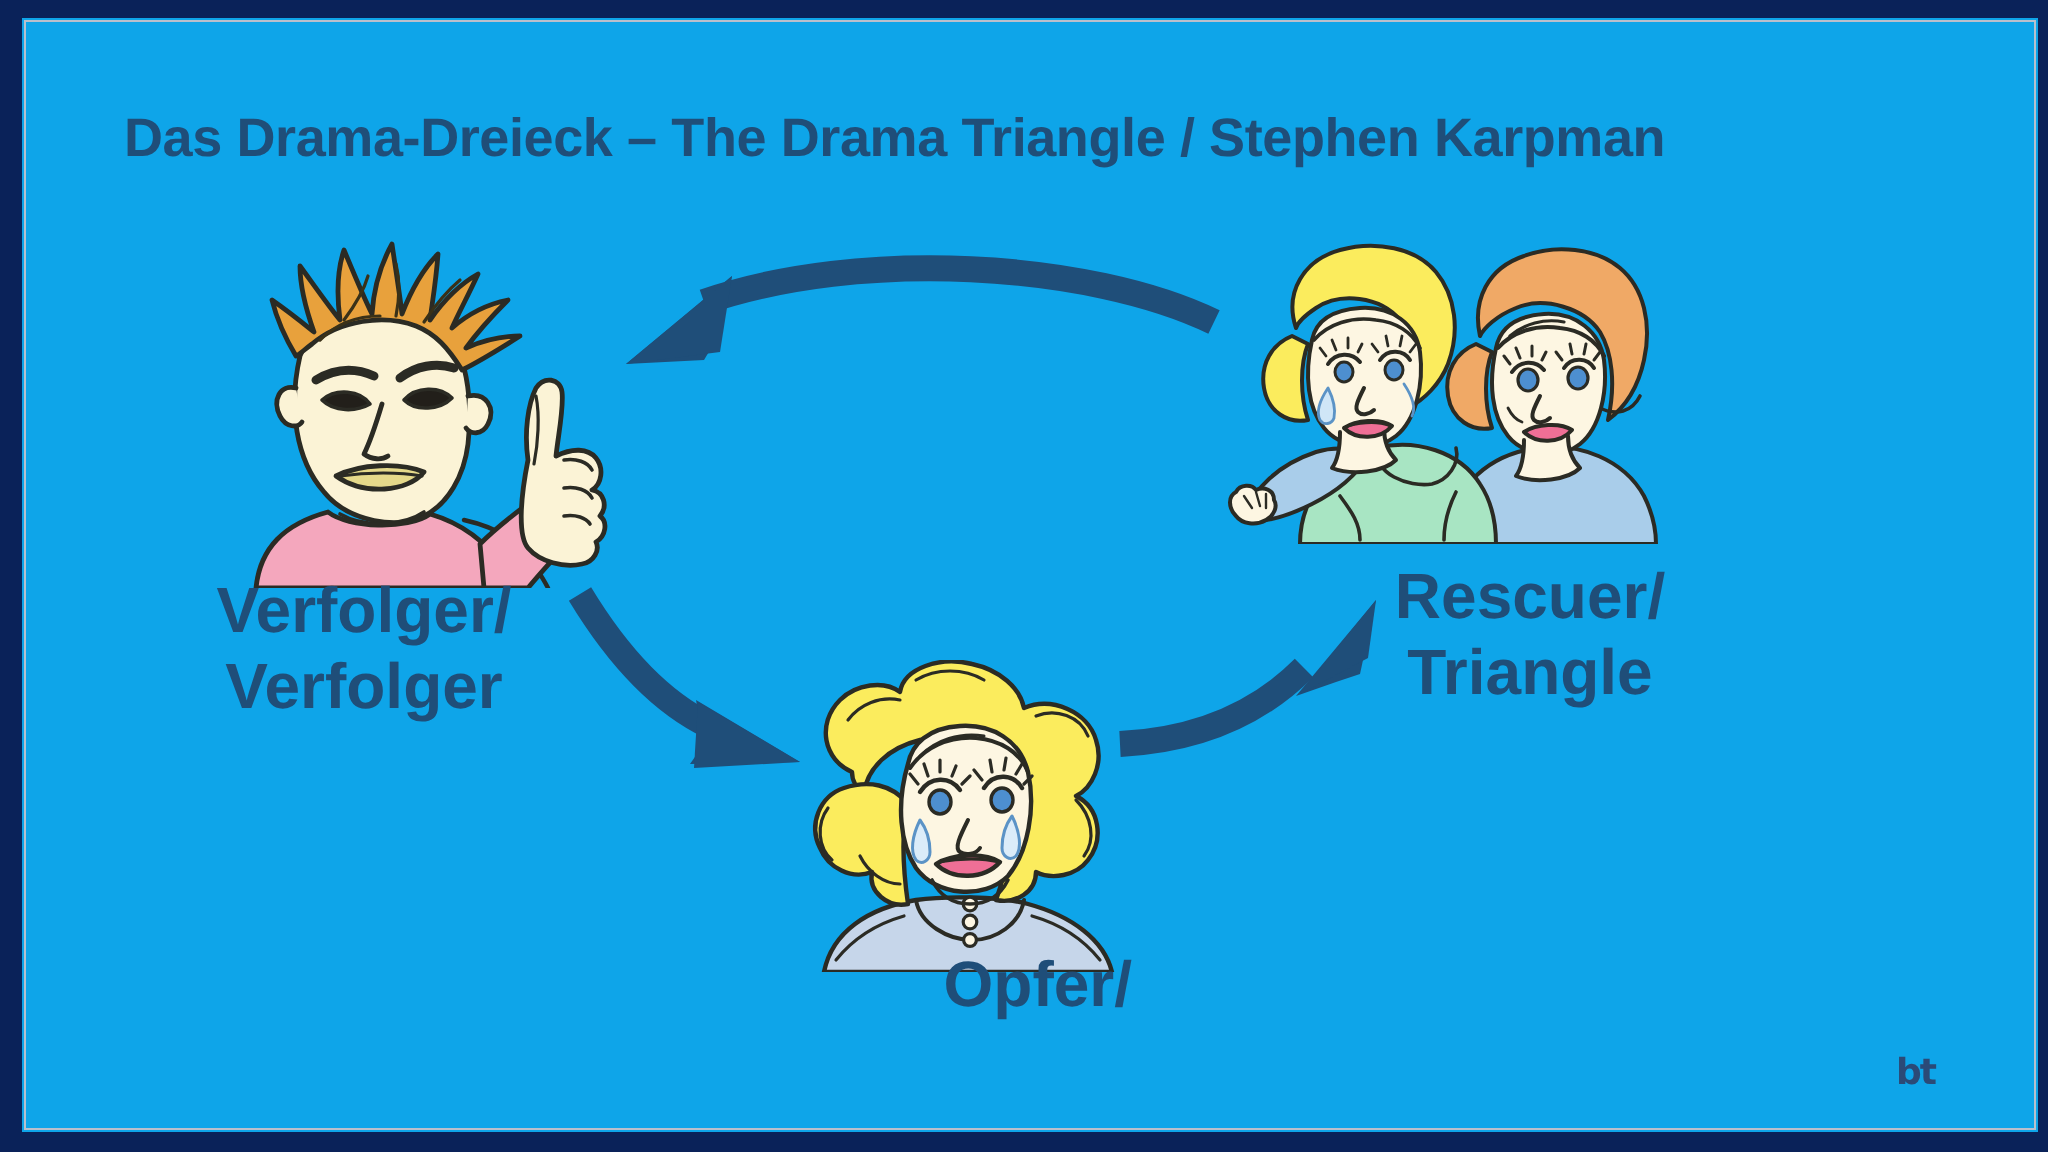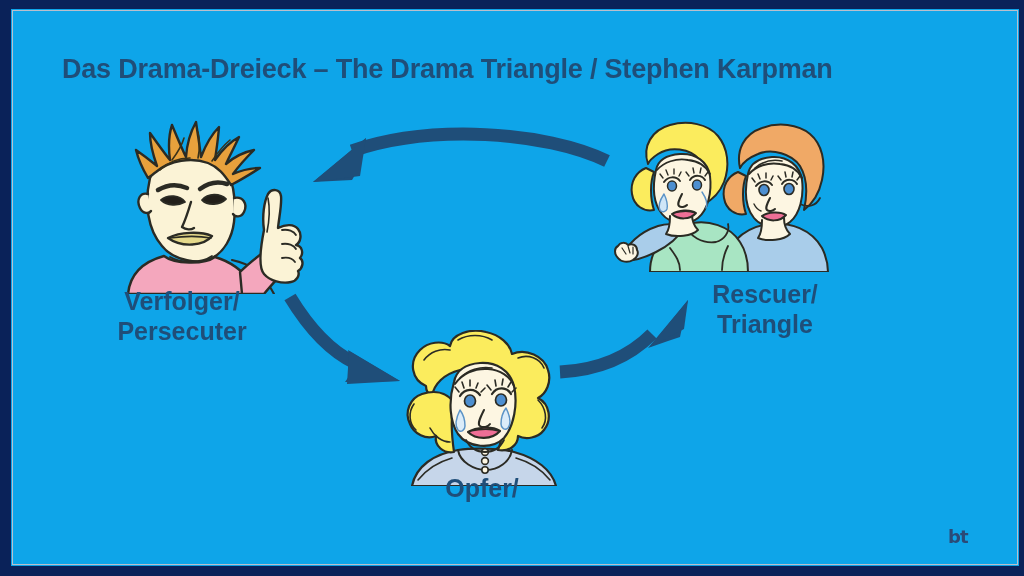--- a/index.html
+++ b/index.html
@@ -45,30 +45,30 @@
     font-weight: bold;
     color: #1f4e79;
     letter-spacing: -0.2px;
     white-space: nowrap;
   }
 
   
   .role-label {
     position: absolute;
     color: #1f4e79;
-    font-size: 25px;
+    font-size: 32px;
     font-weight: bold;
     line-height: 1.18;
     text-align: center;
     white-space: nowrap;
   }
   .role-label .ln { display: block; }
   #label-persecuter { left: 98px;  top: 287px; width: 168px; }
   #label-rescuer    { left: 690px; top: 280px; width: 150px; }
-  #label-victim     { left: 398px; top: 474px; width: 168px; }
+  #label-victim     { left: 398px; top: 474px; width: 168px; text-align: right; }
 
   
   .logo {
     position: absolute;
     left: 948px;
     top: 526px;
     font-size: 18px;
     font-weight: bold;
     color: #2b4a77;
     font-family: "DejaVu Sans", sans-serif;
@@ -309,21 +309,21 @@
 
       <path d="M 68,102 C 76,97 92,96 100,101 C 92,110 76,110 68,102 Z" fill="#ef6f96"></path>
       <path d="M 70,101 C 80,99 92,99 99,101" stroke-width="1.4"></path>
 
       <path d="M 66,110 C 70,118 76,122 85,122 C 94,122 100,118 104,110" stroke-width="1.8"></path>
     </g>
   </svg>
 
   <div class="role-label" id="label-persecuter">
     <span class="ln">Verfolger/</span>
-    <span class="ln">Persecuter</span>
+    <span class="ln">Verfolger</span>
   </div>
 
   <div class="role-label" id="label-rescuer">
     <span class="ln">Rescuer/</span>
     <span class="ln">Triangle</span>
   </div>
 
   <div class="role-label" id="label-victim">
     <span class="ln">Opfer/</span>
   </div>

